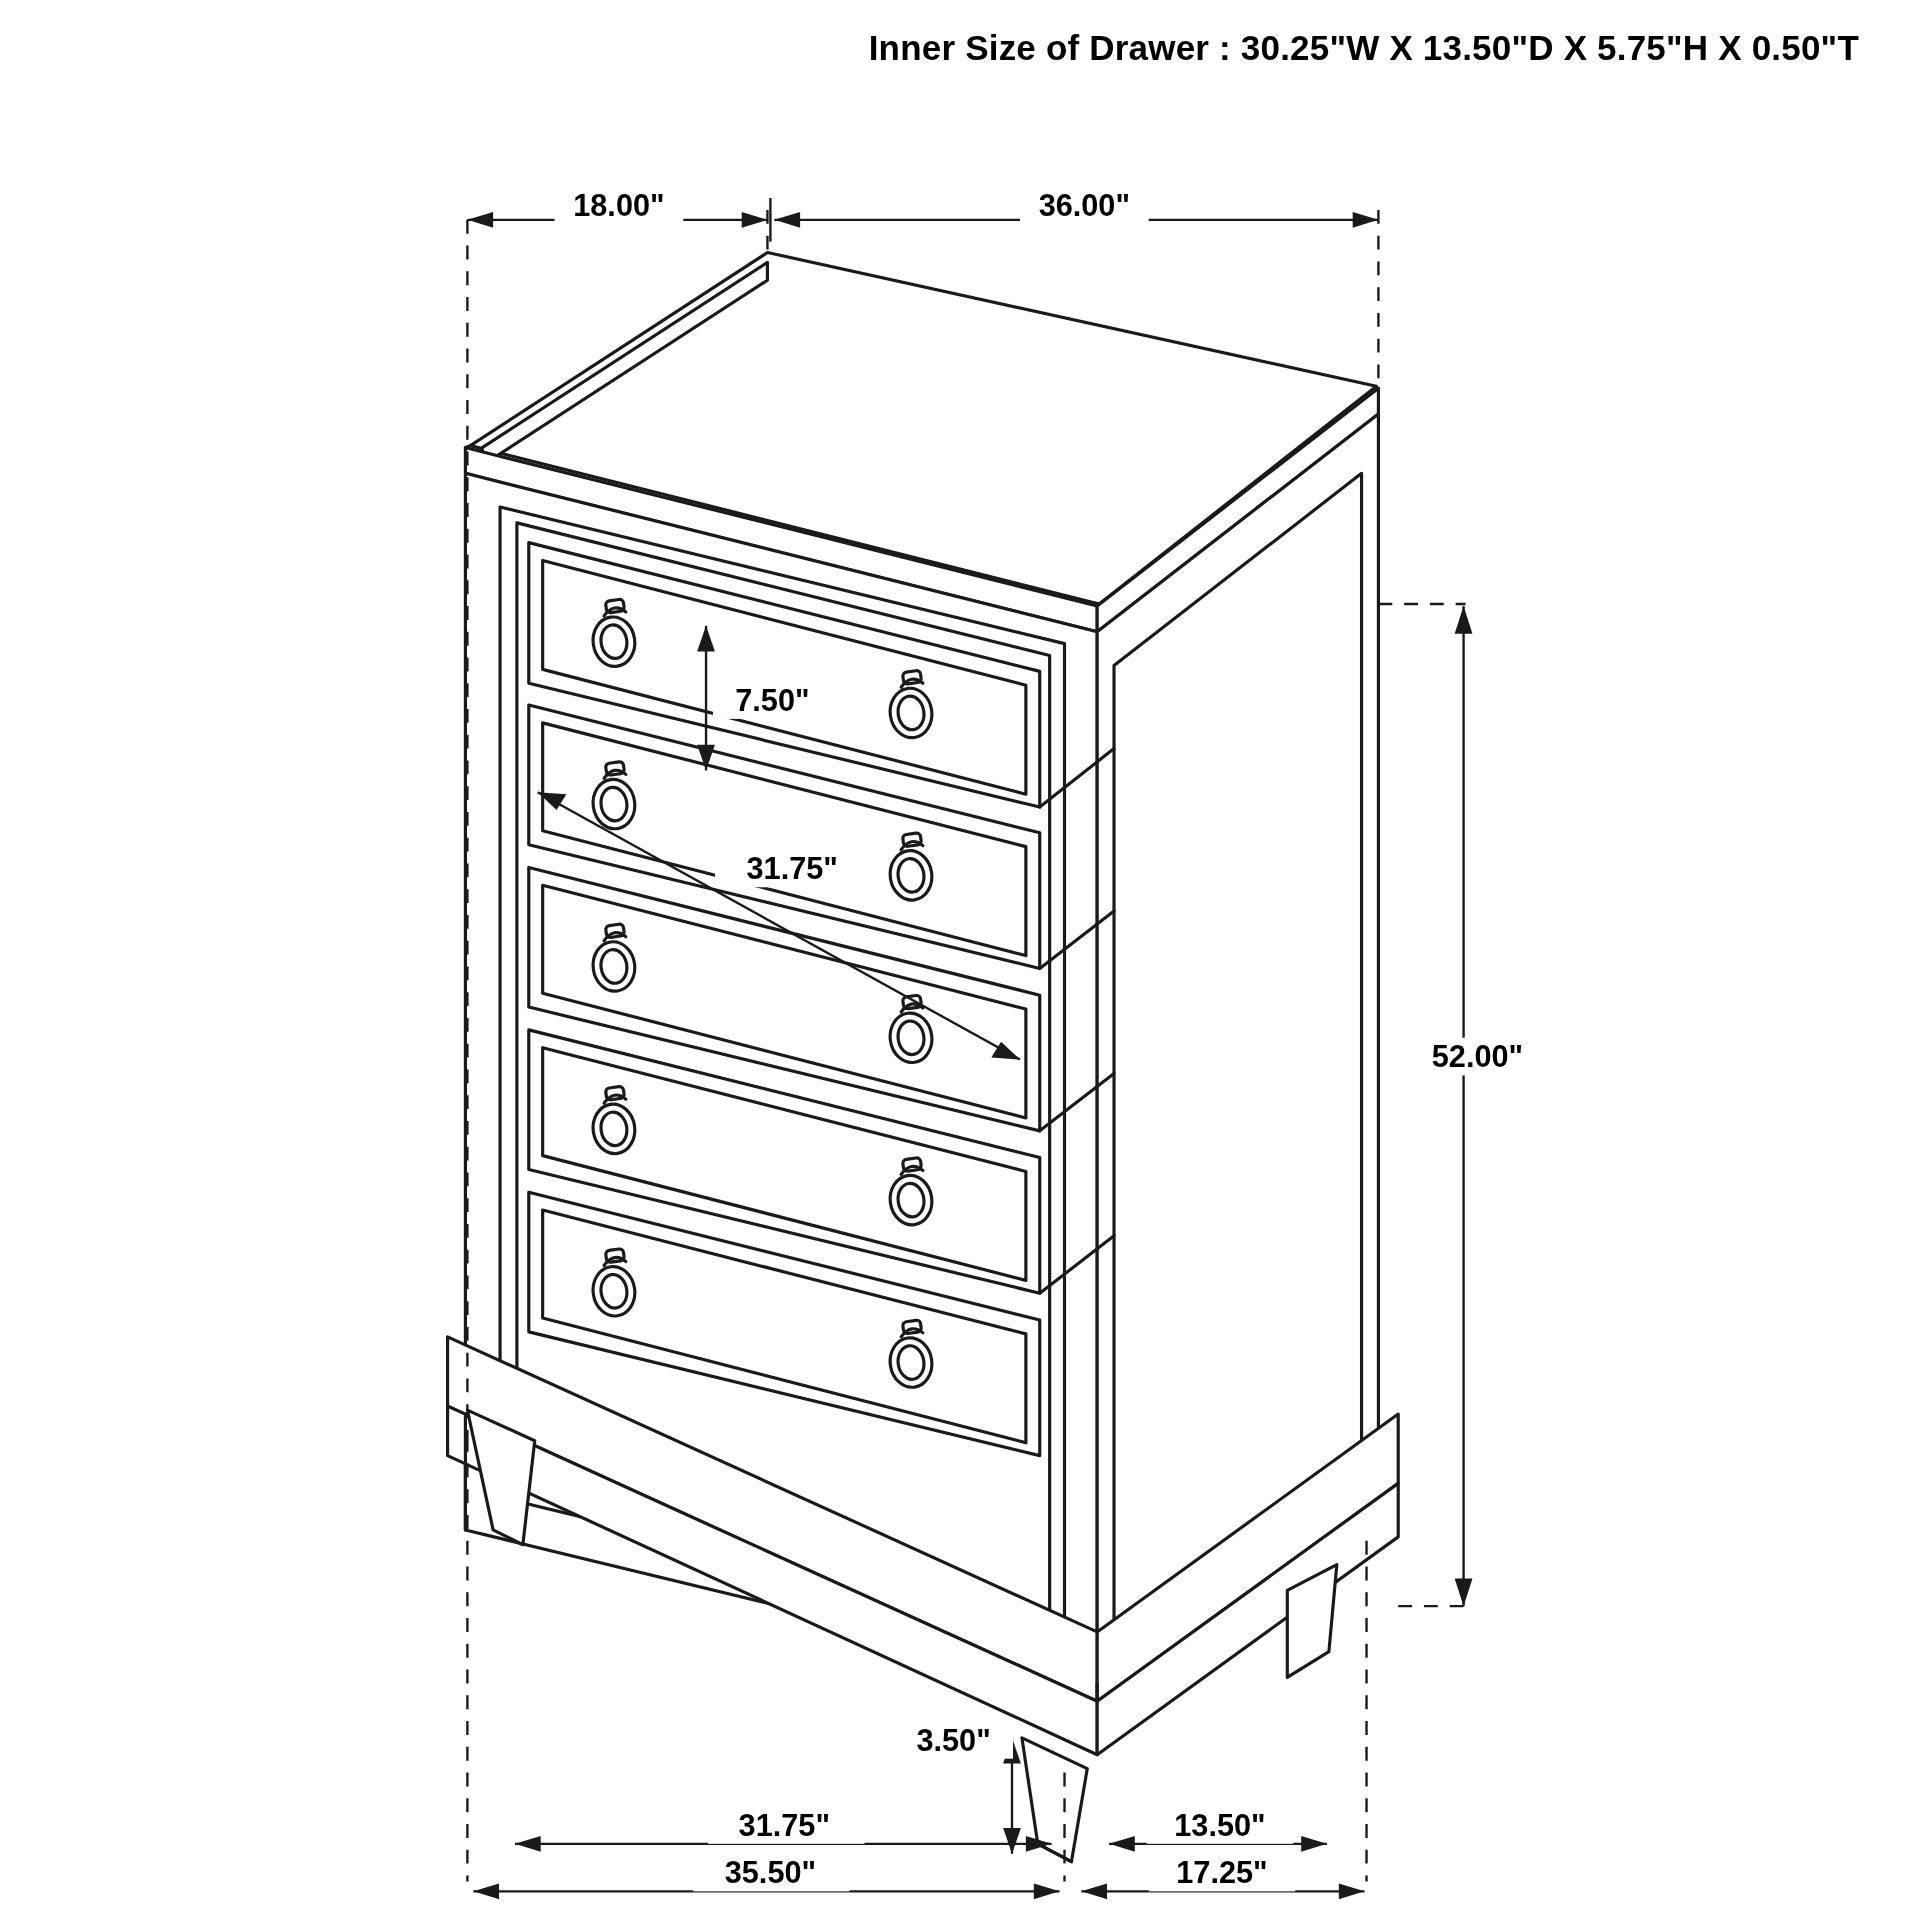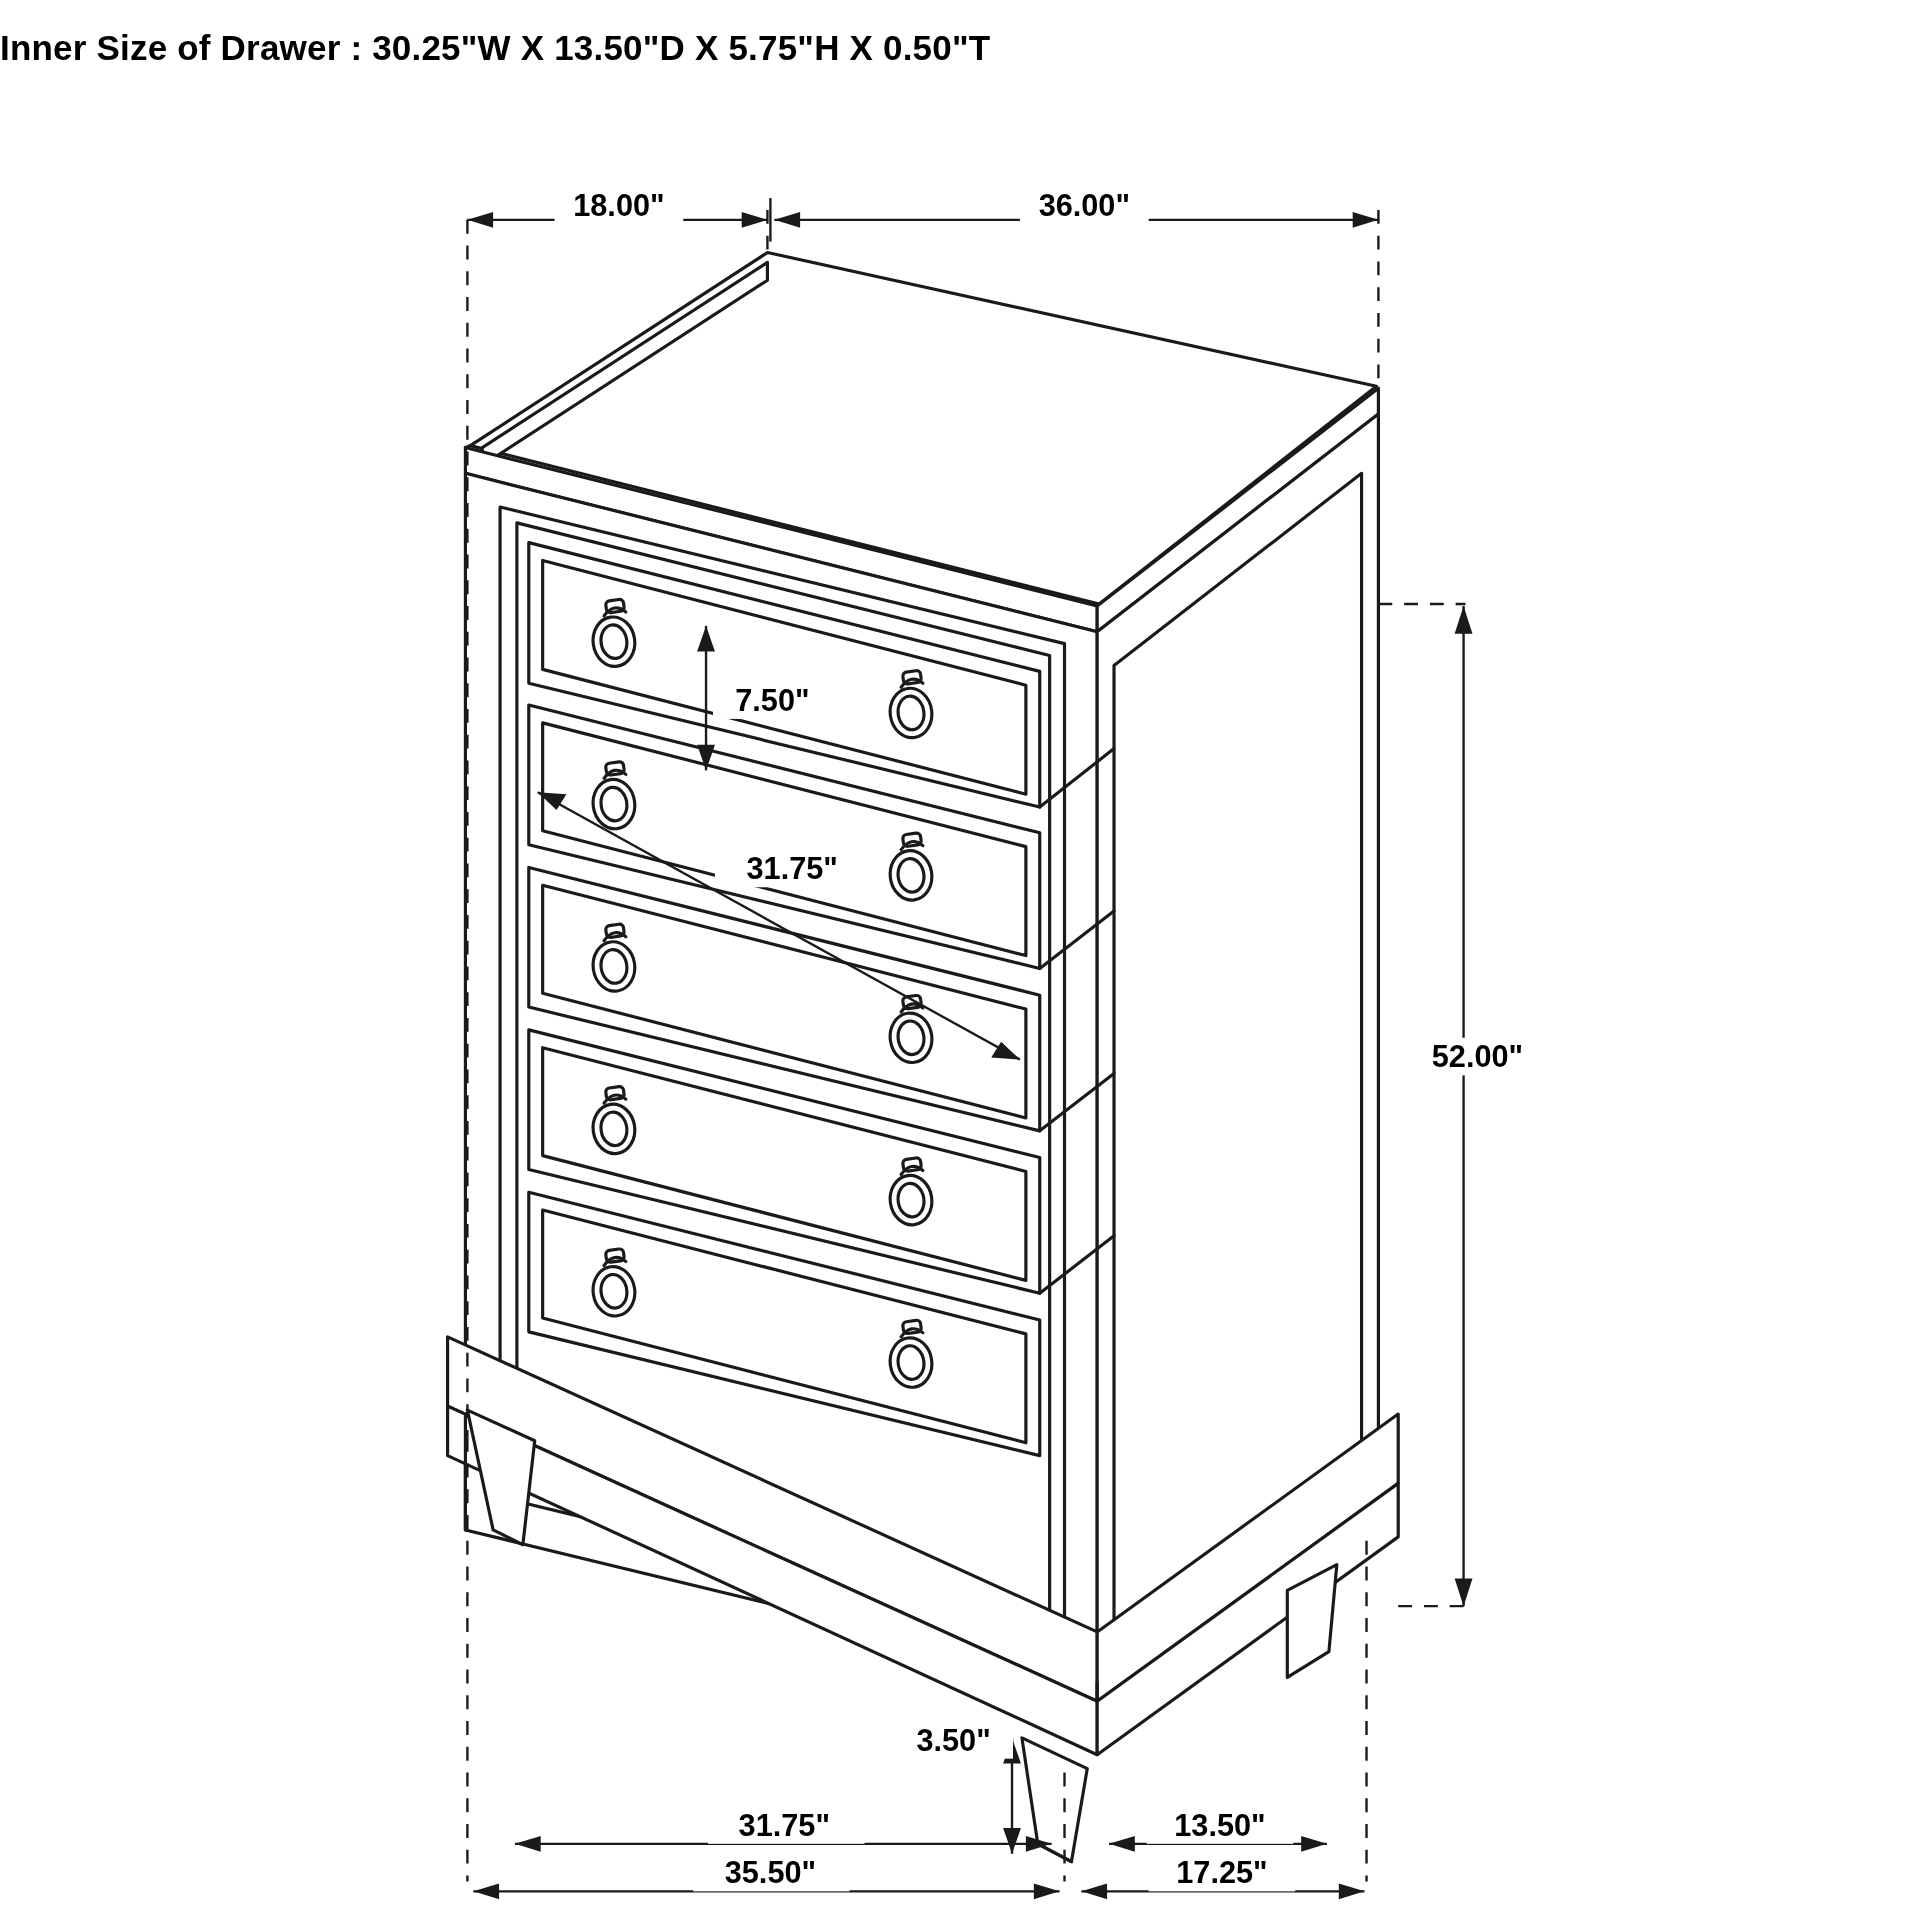--- a/index.html
+++ b/index.html
@@ -19,21 +19,21 @@
     position: absolute;
     left: 0; top: 0;
     width: 1927px;
     height: 1927px;
   }
   #title {
     position: absolute;
     left: 0;
     top: 28px;
     width: 1859px;
-    text-align: left;
+    text-align: right;
     font-size: 35px;
     font-weight: bold;
     letter-spacing: 0.2px;
   }
   svg.diagram {
     position: absolute;
     left: 0;
     top: 0;
     width: 1927px;
     height: 1927px;

